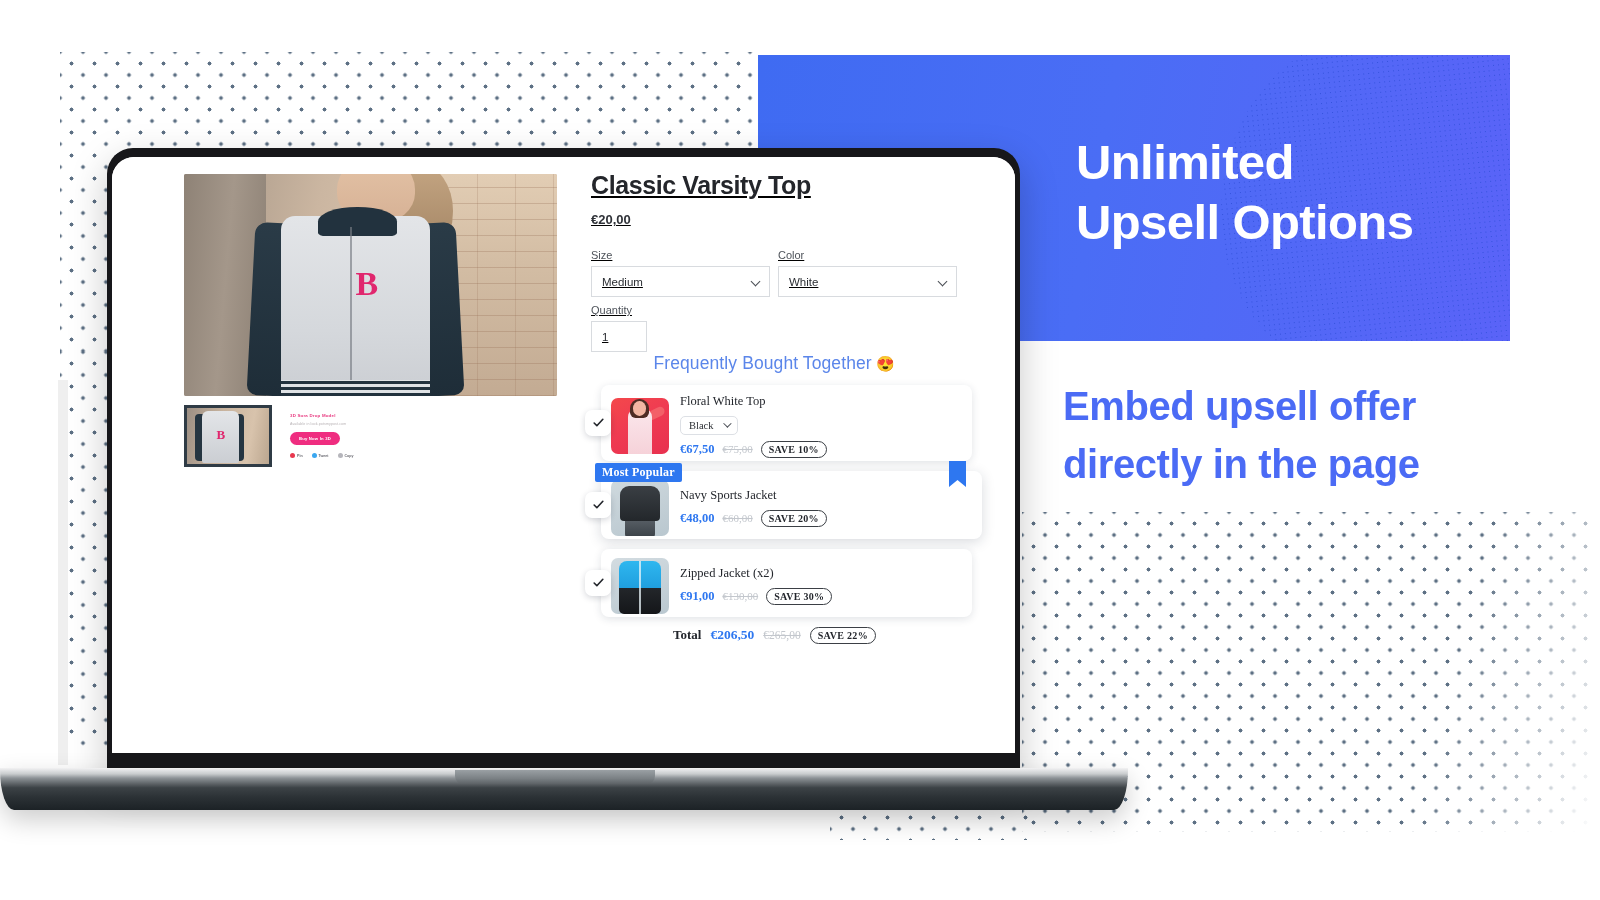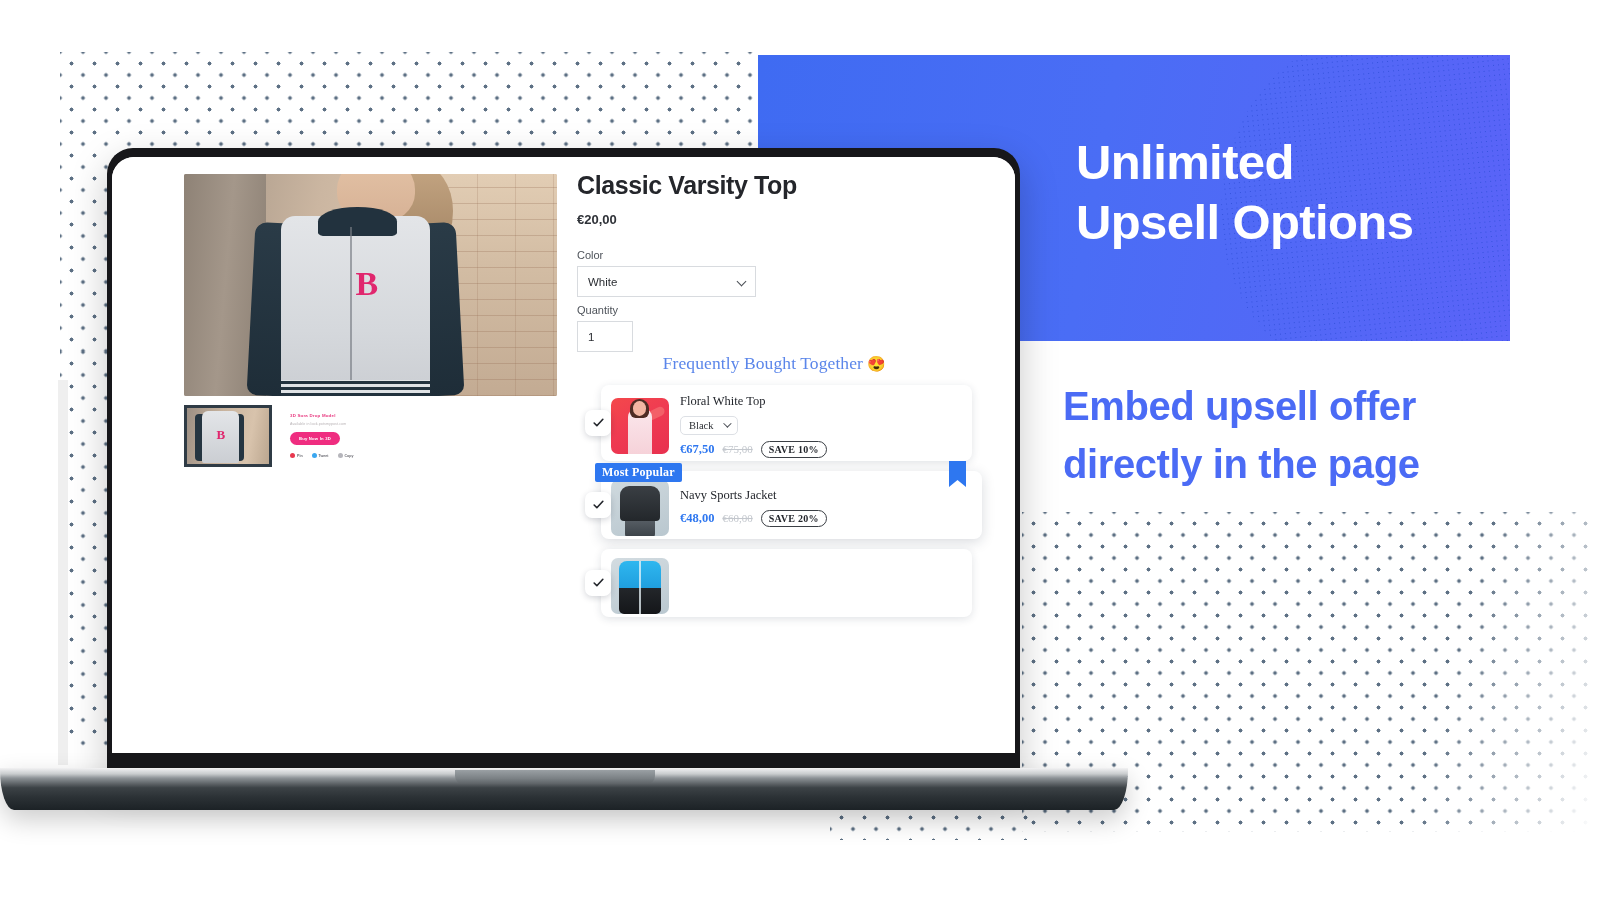--- a/index.html
+++ b/index.html
@@ -163,21 +163,21 @@
   #mp-sub { position:absolute; left:0; top:14px; font-size:3.6px; color:#b9b3b6; letter-spacing:.1px; }
   #mp-cta {
     position:absolute; left:0; top:24px; padding:4px 9px; background:#ef2d80;
     border-radius:9px; color:#fff; font-size:4.2px; font-weight:bold; letter-spacing:.2px;
   }
   #mp-share { position:absolute; left:0; top:45px; display:flex; gap:9px; }
   #mp-share span { font-size:3.6px; color:#6b6b72; display:flex; align-items:center; gap:2px; }
   .sdot { width:5px; height:5px; border-radius:50%; display:inline-block; }
 
   
-  #detail { position:absolute; left:465px; top:14px; width:395px; }
+  #detail { position:absolute; left:479px; top:14px; width:395px;text-decoration:underline; }
   #prod-title { font-size:25px; font-weight:bold; color:#24262b; letter-spacing:-0.4px; }
   #prod-price { margin-top:12px; font-size:13px; font-weight:bold; color:#2f3238; }
 
   .opt-row { display:flex; gap:8px; margin-top:22px; }
   .opt { width:179px; }
   .opt-label { font-size:11px; color:#4e535a; margin-bottom:5px; }
   .select {
     position:relative; height:31px; border:1px solid #d8dbdf; background:#fff;
     display:flex; align-items:center; padding:0 10px; font-size:11.5px; color:#2b2e33;
   }
@@ -185,21 +185,21 @@
     border-right:1.6px solid #4a4e55; border-bottom:1.6px solid #4a4e55; transform:rotate(45deg); }
   #qty-wrap { margin-top:7px; width:56px; }
   #qty-input {
     height:31px; border:1px solid #d8dbdf; background:#fff; display:flex; align-items:center;
     padding:0 10px; font-size:11.5px; color:#2b2e33;
   }
 
   
   #fbt { position:absolute; left:465px; top:196px; width:395px; }
   #fbt-title {
-    text-align:center; font-family:Liberation Serif, serif;
+    text-align:center; font-family:Liberation Sans, sans-serif;
     font-size:17.5px; color:#5b86ea; letter-spacing:.1px;
   }
   #fbt-title .emoji { font-size:15px; }
   #fbt-list { margin-top:11px; position:relative; }
 
   .fbt-row { position:relative; margin-bottom:10px; }
   .fbt-card {
     margin-left:24px; background:#fff; border-radius:8px; padding:9px 12px 3px 10px;
     box-shadow: 0 2px 9px rgba(25,35,60,.13); display:flex; align-items:center; gap:11px;
     min-height:64px; position:relative;
@@ -339,20 +339,27 @@
             </div>
           </div>
         </div>
 
         <div id="detail">
           <div id="prod-title">Classic Varsity Top</div>
           <div id="prod-price">€20,00</div>
 
           <div class="opt-row">
             <div class="opt">
+              <div class="opt-label">Size</div>
+              <div class="select">
+                <span>Medium</span>
+                <span class="chev"></span>
+              </div>
+            </div>
+            <div class="opt">
               <div class="opt-label">Color</div>
               <div class="select">
                 <span>White</span>
                 <span class="chev"></span>
               </div>
             </div>
           </div>
 
           <div id="qty-wrap">
             <div class="opt-label">Quantity</div>
@@ -429,25 +436,39 @@
                 <svg viewBox="0 0 24 24" fill="none" stroke="#22252b" stroke-width="3" stroke-linecap="round" stroke-linejoin="round">
                     <polyline points="4,13 9,18 20,6"></polyline>
                   </svg>
               </div>
               <div class="fbt-card">
                 <div class="fbt-thumb art-zip">
                   <div class="top"></div>
                   <div class="bot"></div>
                   <div class="zipline"></div>
                 </div>
-              </div>
-            </div>
-
-          </div>
-
+                <div class="fbt-info">
+                  <div class="fbt-name">Zipped Jacket (x2)</div>
+                  <div class="price-line">
+                    <span class="price-now">€91,00</span>
+                    <span class="price-was">€130,00</span>
+                    <span class="save-badge">SAVE 30%</span>
+                  </div>
+                </div>
+              </div>
+            </div>
+
+          </div>
+
+          <div id="fbt-total">
+            <span class="t-label">Total</span>
+            <span class="t-now">€206,50</span>
+            <span class="t-was">€265,00</span>
+            <span class="save-badge">SAVE 22%</span>
+          </div>
         </div>
 
 
       </div>
     </div>
   </div>
 
   <div id="laptop-base"></div>
   <div id="laptop-notch"></div>
 

